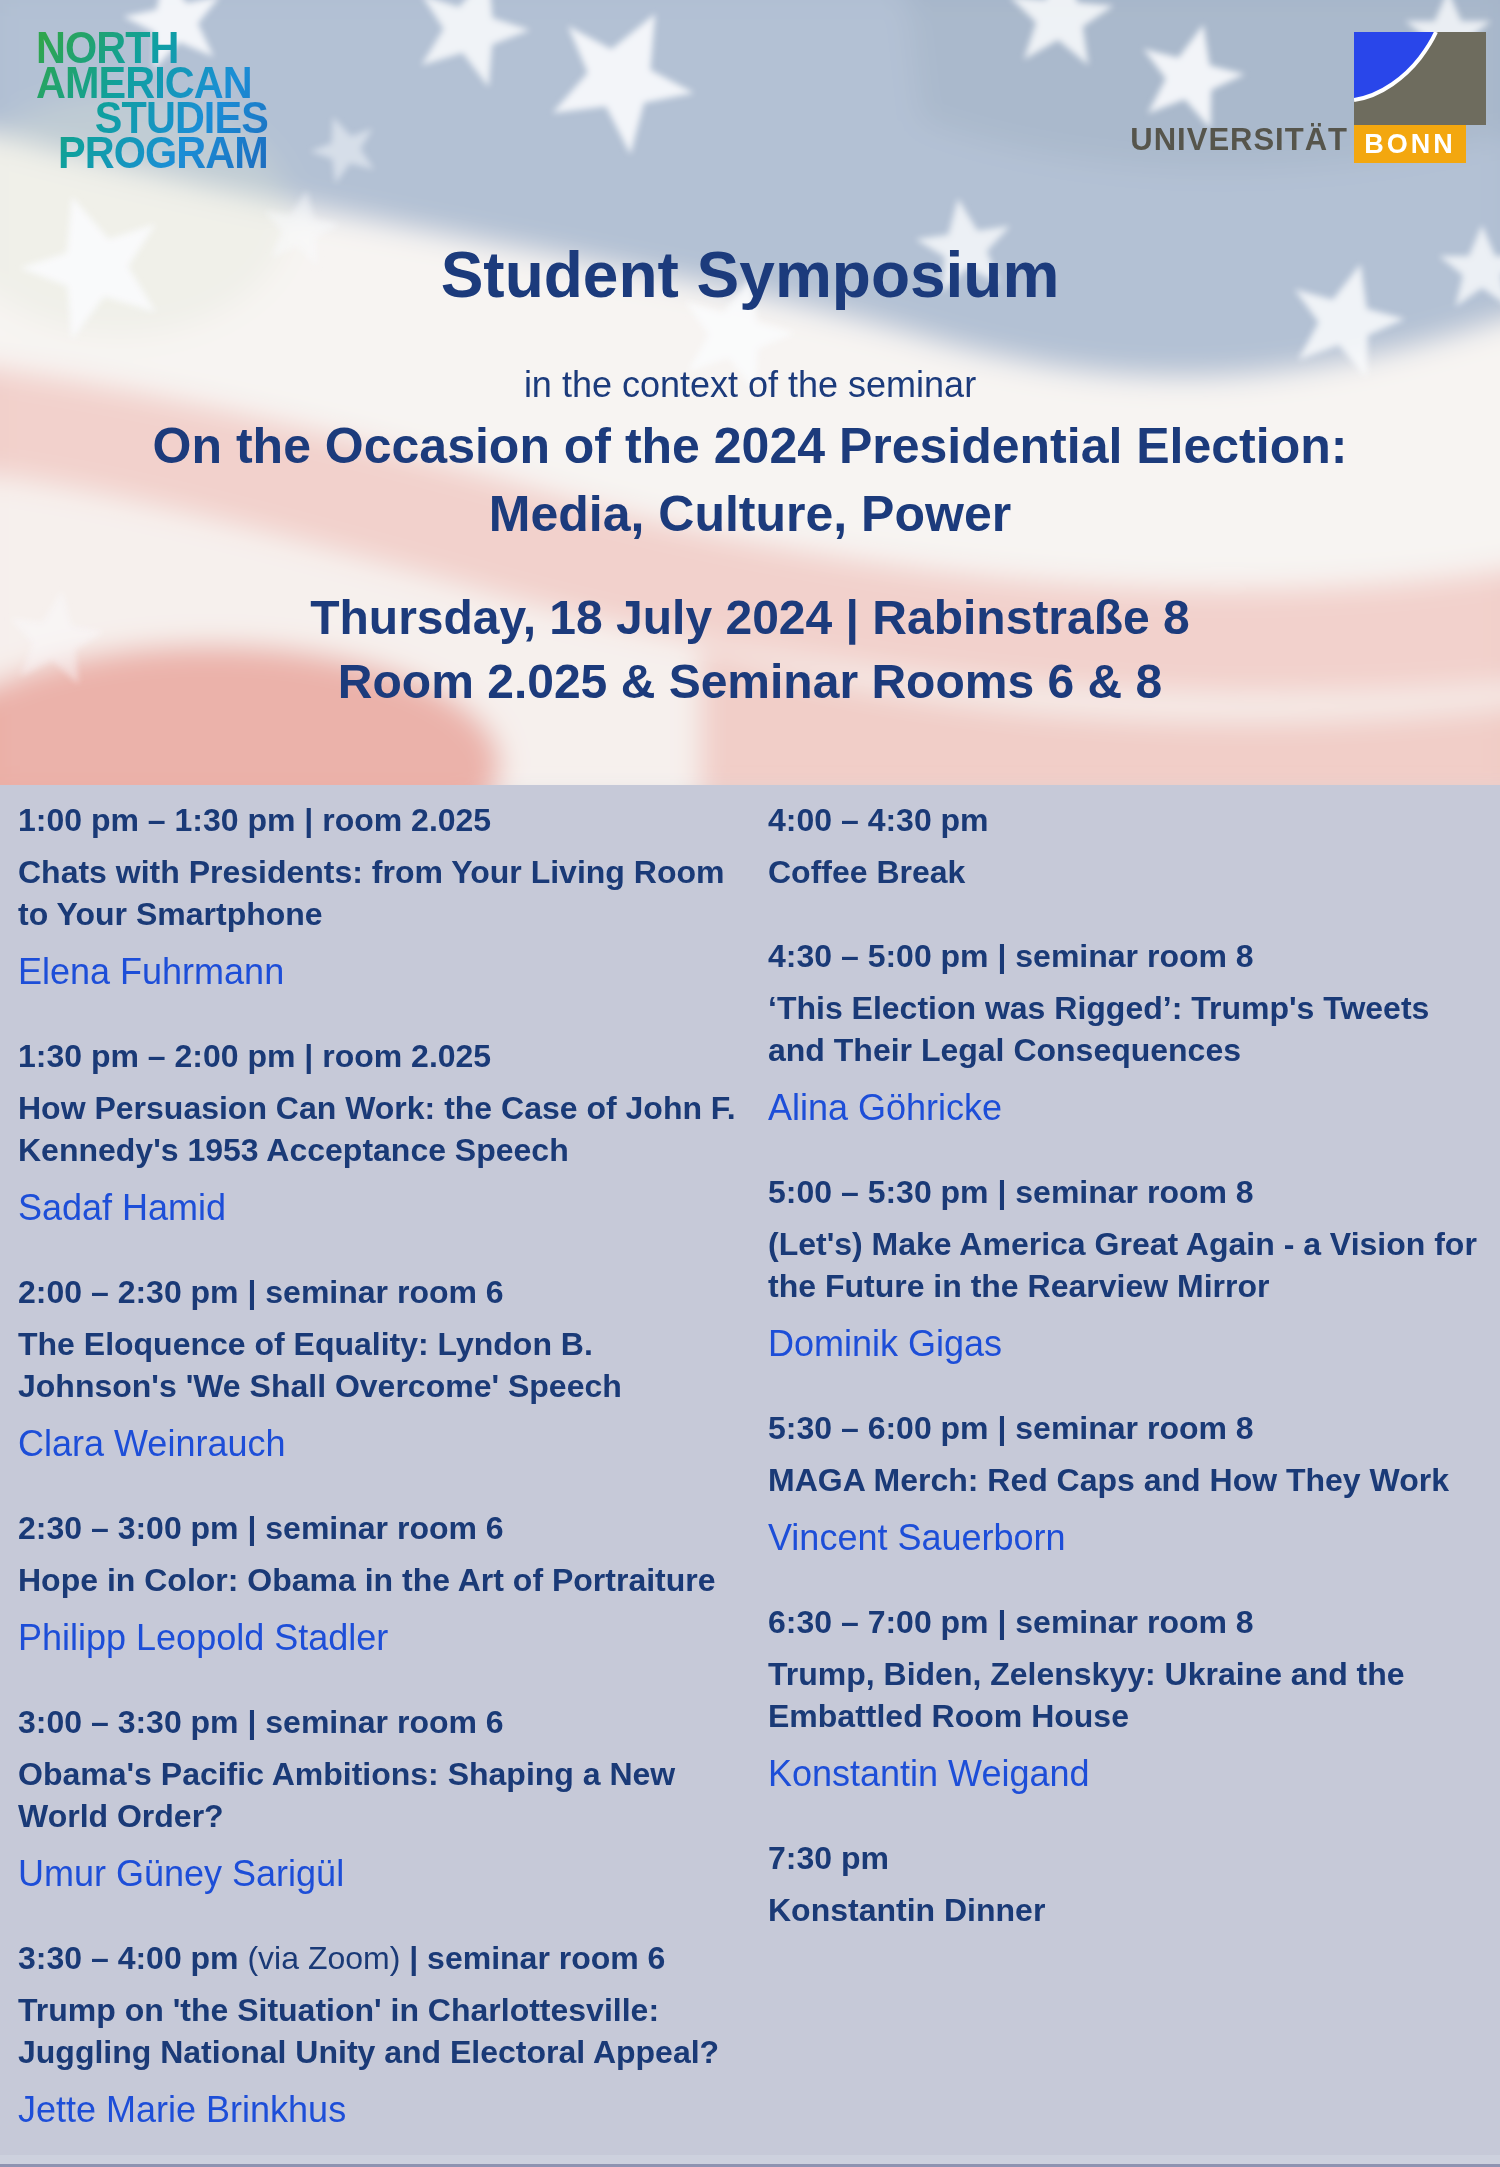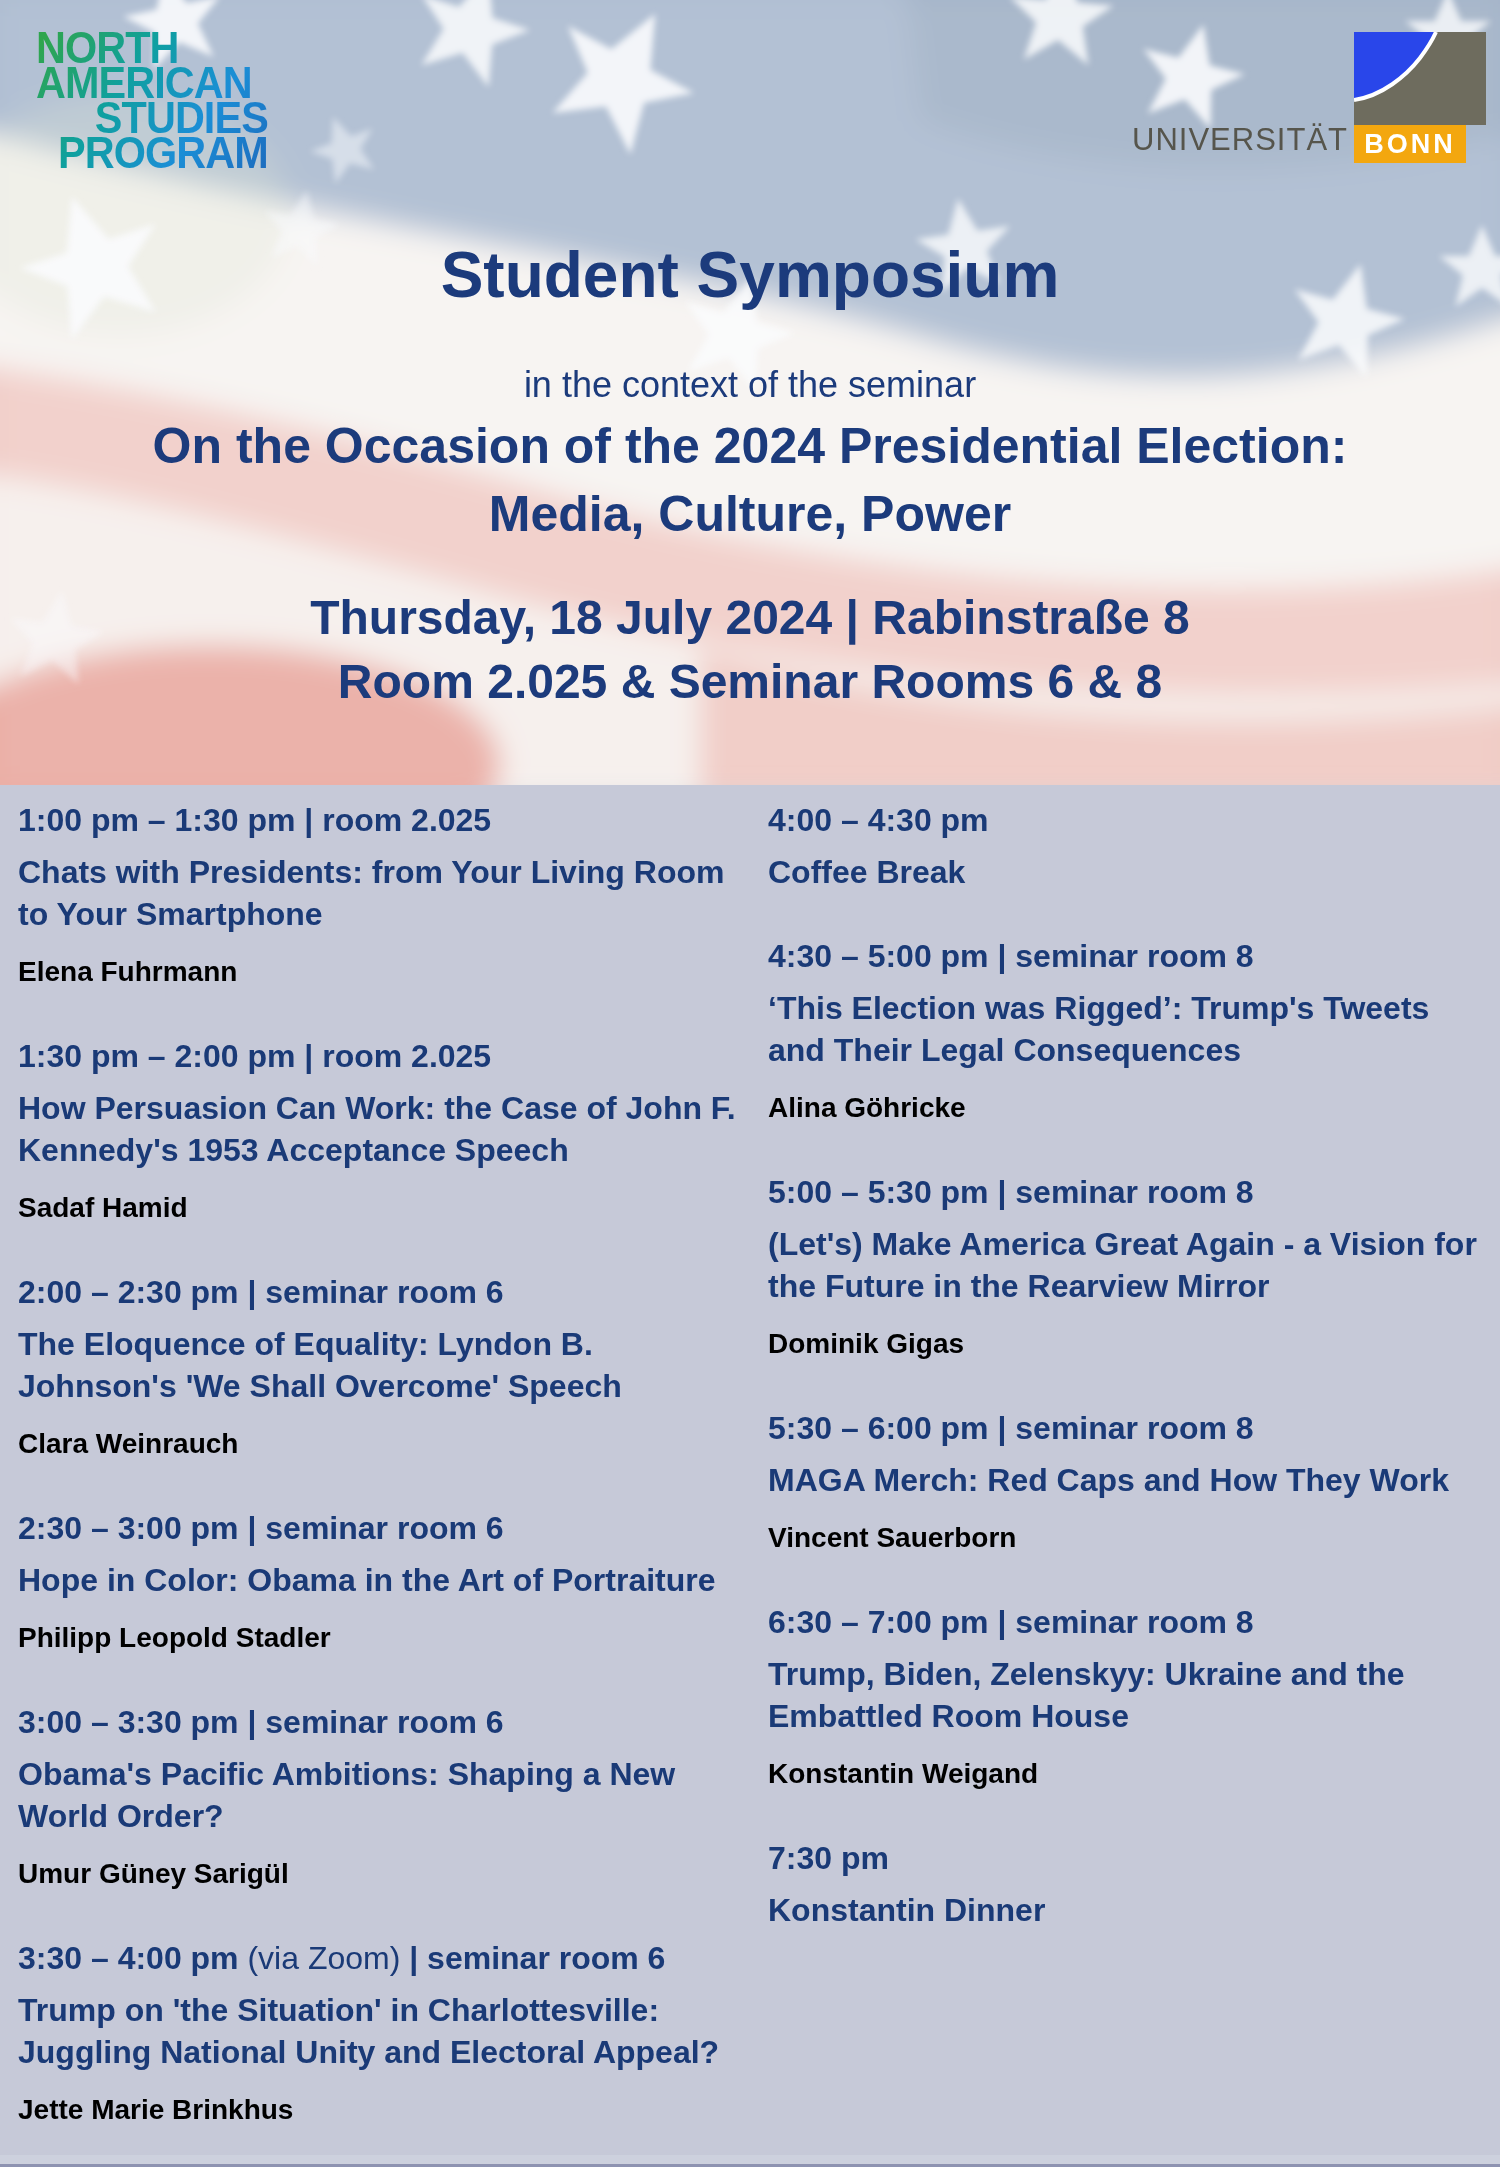--- a/index.html
+++ b/index.html
@@ -23,38 +23,38 @@
     font-weight:700;font-size:45px;line-height:35px;letter-spacing:-1px;
     background:linear-gradient(128deg,#2fa54d 4%,#0fa0a0 38%,#1b8ed6 70%,#1d6cbe 100%);
     -webkit-background-clip:text;background-clip:text;color:transparent;
     transform:scaleX(.92);transform-origin:left top;
   }
   .nasp-line{text-align:left;}
   .nasp-line.r{text-align:right;}
 
   
   .uni-logo{position:absolute;top:32px;right:34px;display:flex;align-items:flex-end;gap:6px;}
-  .uni-wordmark{font-size:31px;color:#56554c;letter-spacing:1px;margin-bottom:5px;font-weight:400;}
+  .uni-wordmark{font-size:31px;color:#56554c;letter-spacing:1px;margin-bottom:5px;font-weight:700;}
   .uni-mark{width:112px;}
   .uni-mark svg{display:block;}
   .uni-bonn{height:38px;background:#f3a70f;color:#ffffff;font-weight:700;font-size:27px;letter-spacing:3px;
     display:flex;align-items:center;justify-content:center;}
 
   
   .schedule{
     position:absolute;top:785px;left:0;width:1500px;height:1035px;
     background:#c6c9d8;box-sizing:border-box;
     padding:14px 10px 0 18px;display:flex;gap:32px;
   }
   .col{width:718px;}
   .entry{margin-bottom:42px;}
   .time-line{font-weight:700;color:#1a3a77;font-size:32px;line-height:42px;margin-bottom:10px;}
   .time-line .note{font-weight:400;}
   .talk-title{font-weight:700;color:#1a3a77;font-size:32px;line-height:42px;margin-bottom:16px;}
-  .speaker{font-weight:700;color:#000000;font-size:28px;line-height:42px;}
+  .speaker{font-weight:400;color:#1d4ed8;font-size:36px;line-height:42px;}
   .speaker:empty{display:none;}
 
   .bottom-strip{position:absolute;left:0;bottom:3px;width:100%;height:9px;background:#cdd1de;}
   .bottom-edge{position:absolute;left:0;bottom:0;width:100%;height:3px;background:#8e93b1;}
 </style>
 </head>
 <body>
 
 <div class="hero">
   <svg class="flag" width="1500" height="785" viewBox="0 0 1500 785">

